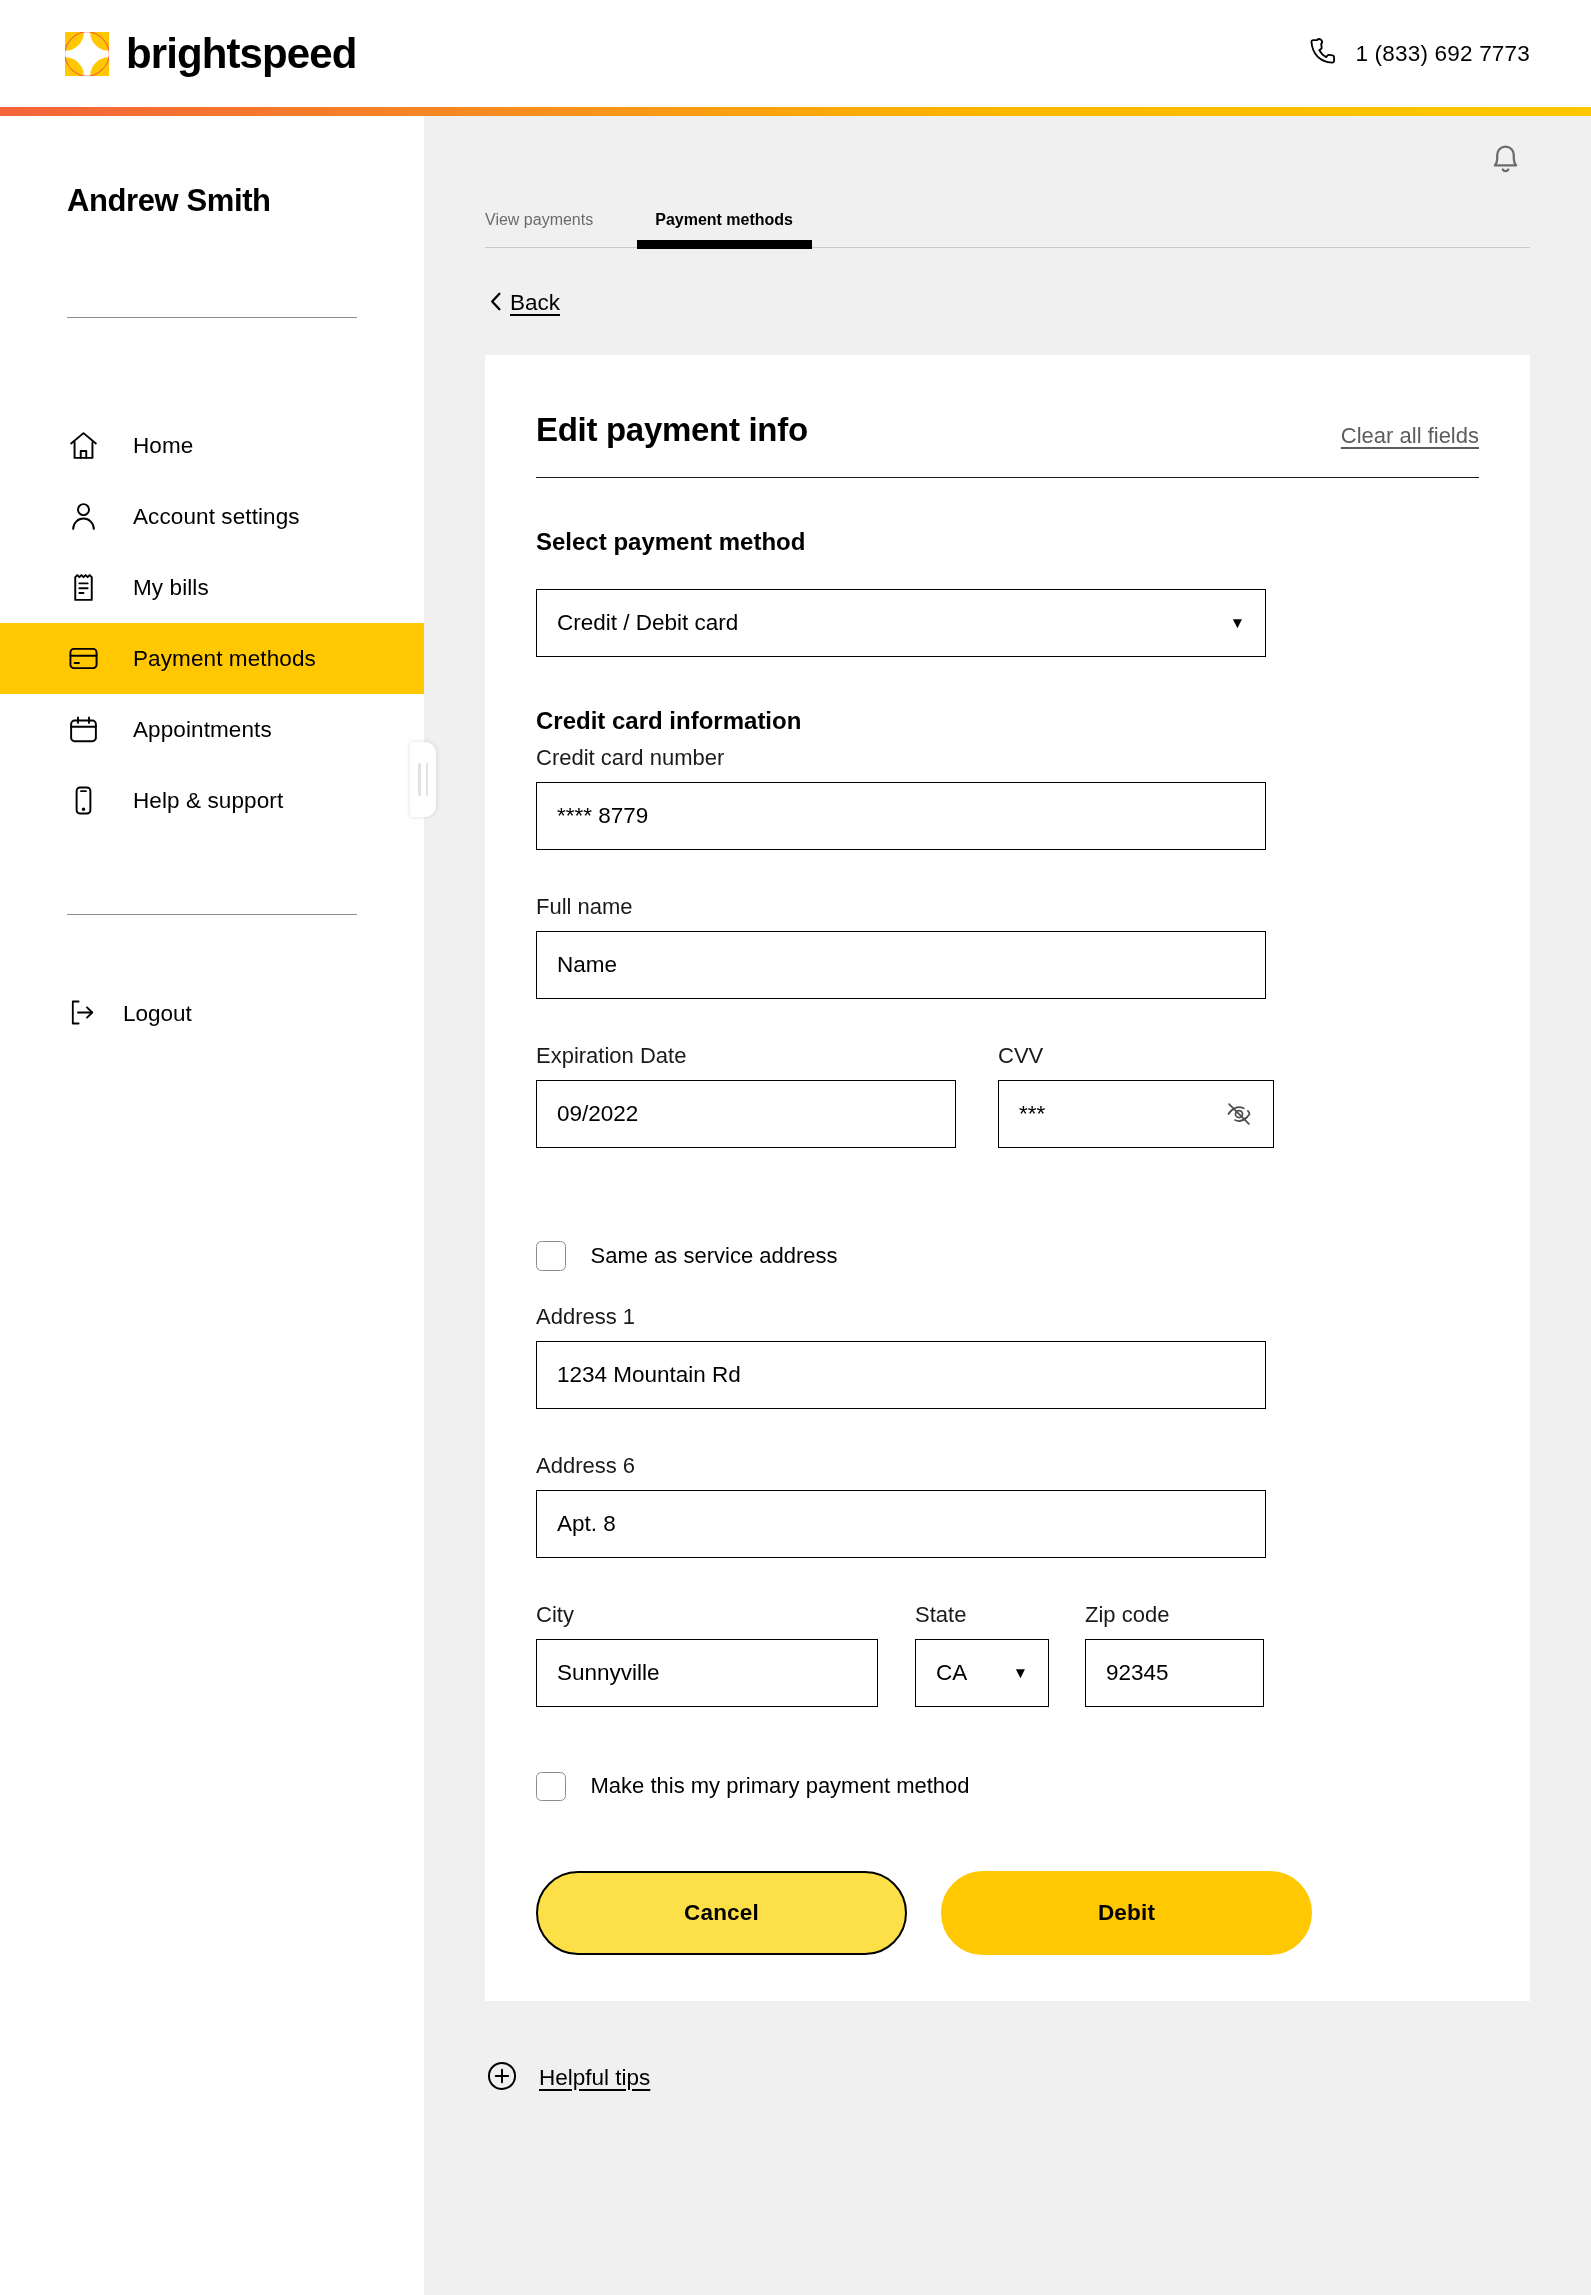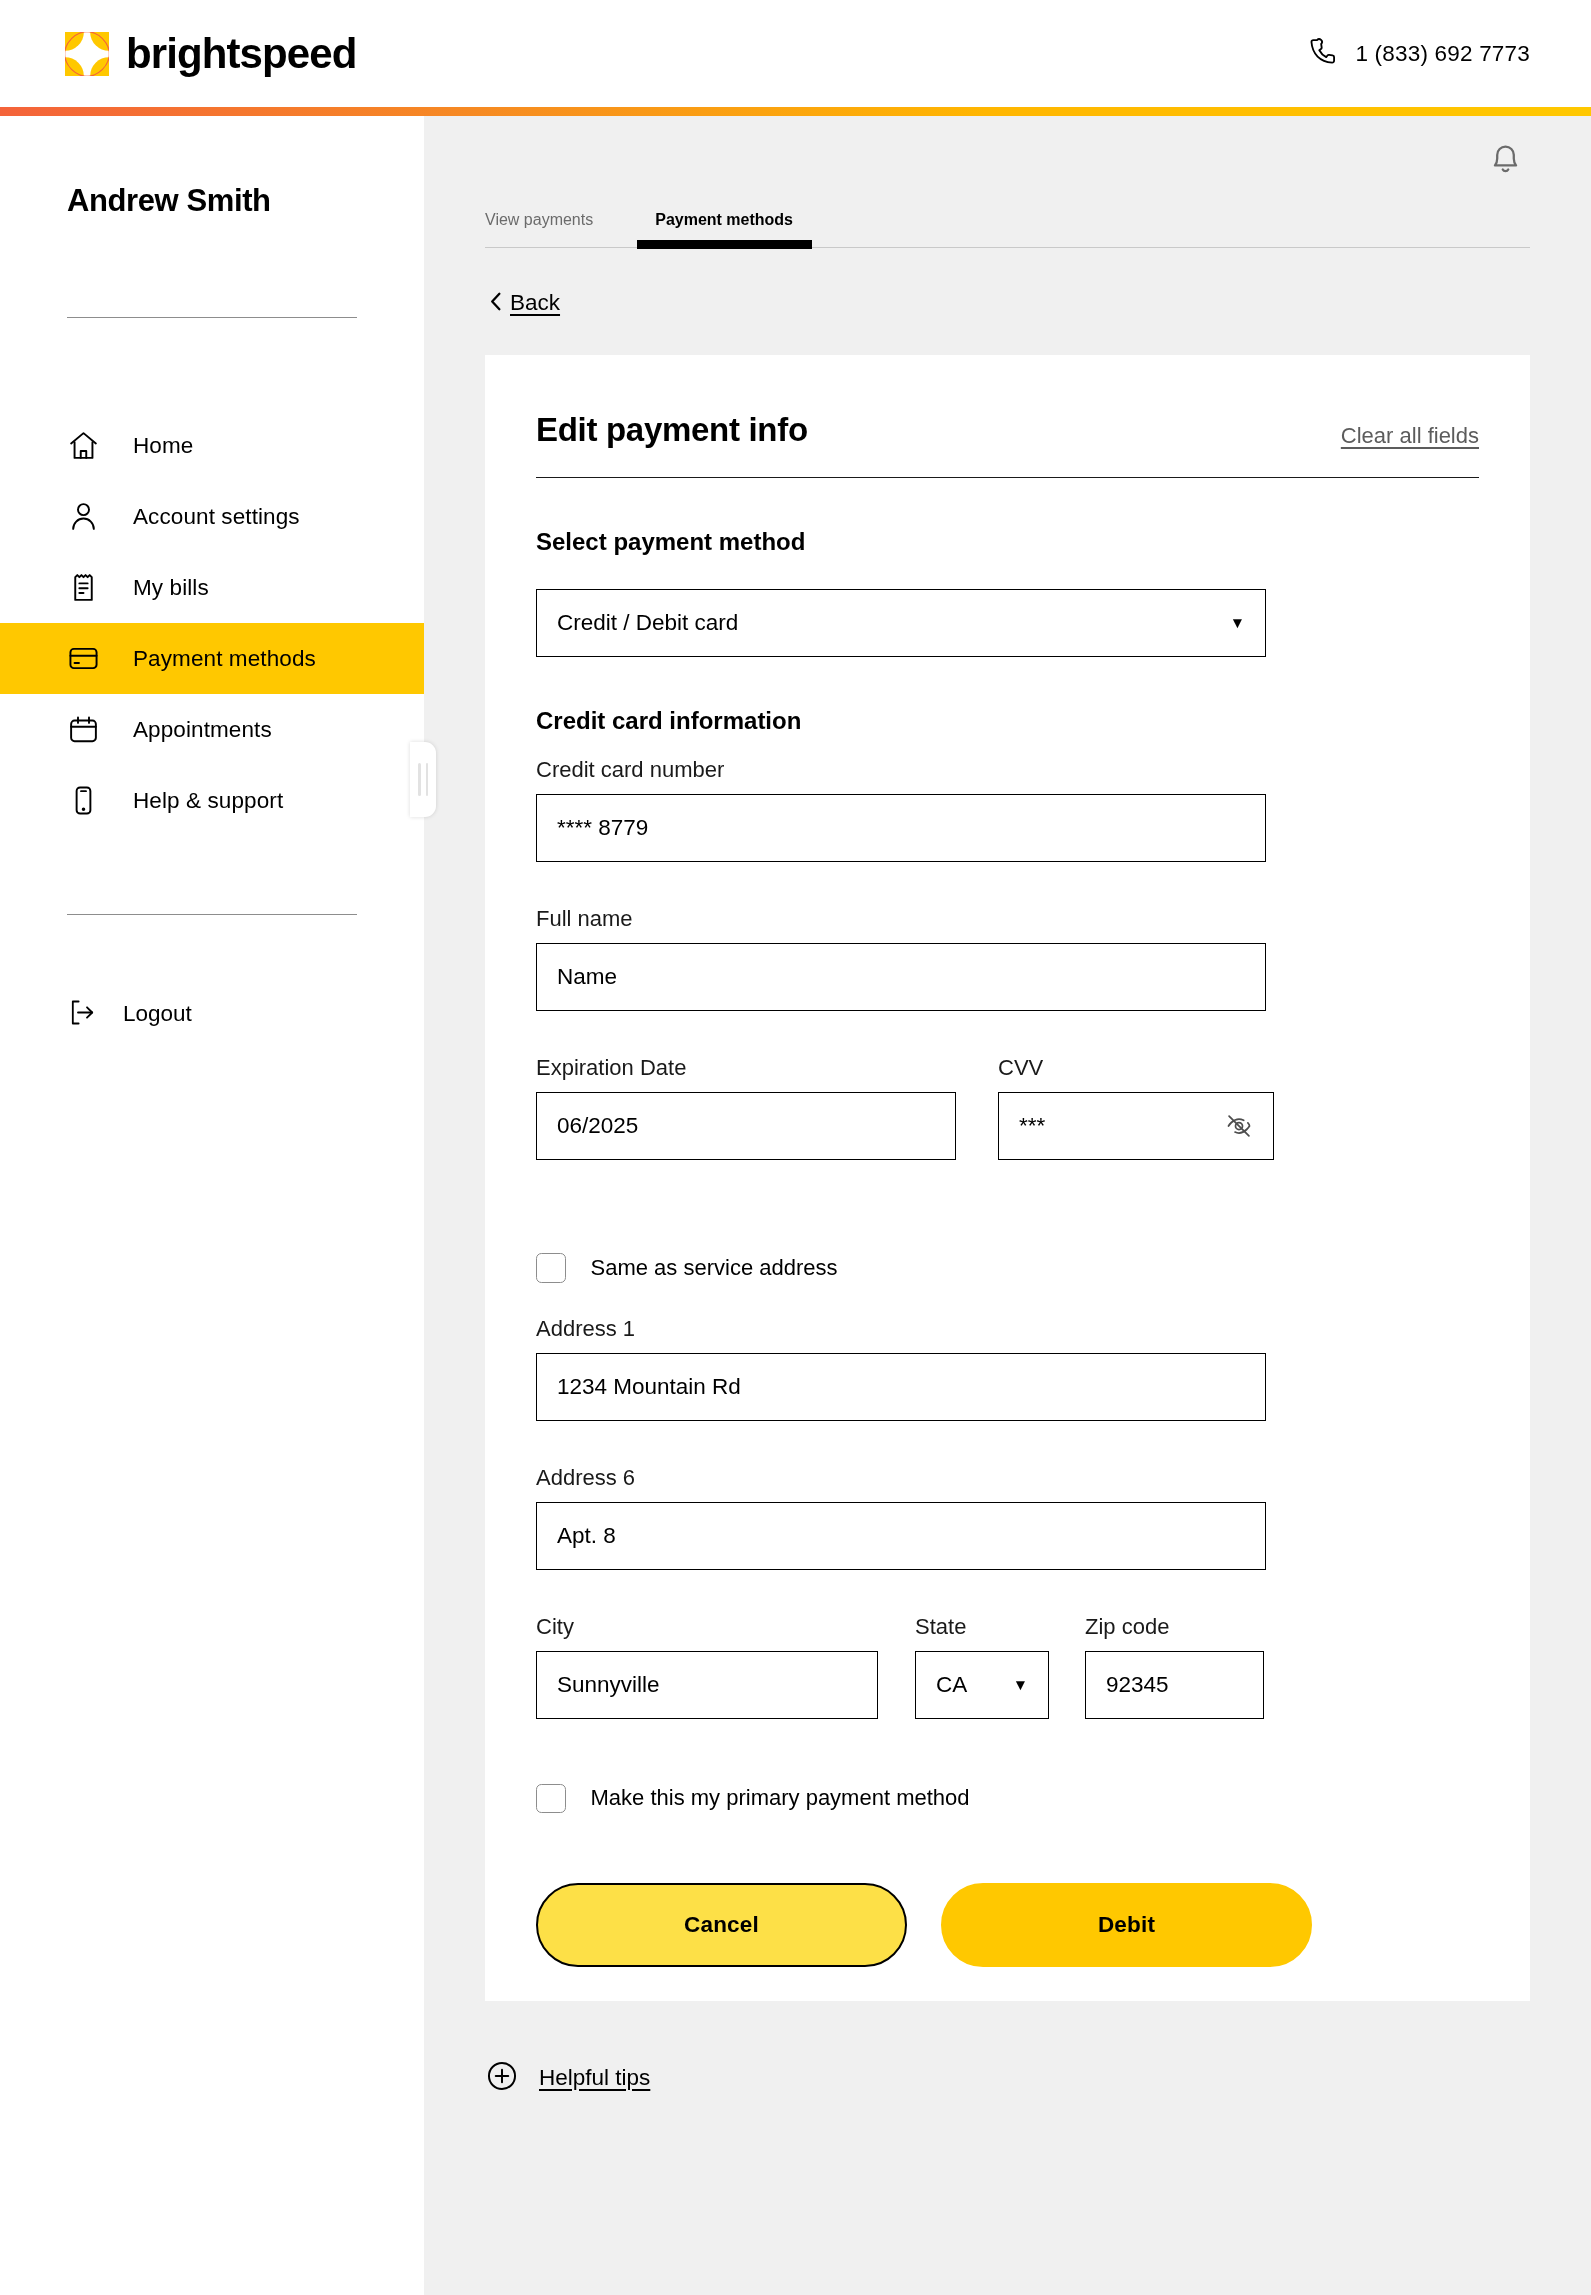--- a/index.html
+++ b/index.html
@@ -400,34 +400,34 @@
 
       <div class="section-title">Select payment method</div>
 
       <div class="inp sel w-main mt-42">
         <span>Credit / Debit card</span>
         <span class="caret">▼</span>
       </div>
 
       <div class="section-title">Credit card information</div>
 
-      <div style="margin-top:22px">
+      <div style="margin-top:10px">
         <div class="field-label">Credit card number</div>
         <div class="inp w-main">**** 8779</div>
       </div>
 
       <div class="mt-56">
         <div class="field-label">Full name</div>
         <div class="inp w-main">Name</div>
       </div>
 
       <div class="row mt-56">
         <div class="col-exp">
           <div class="field-label">Expiration Date</div>
-          <div class="inp">06/2025</div>
+          <div class="inp">09/2022</div>
         </div>
         <div class="col-cvv">
           <div class="field-label">CVV</div>
           <div class="inp">
             <span class="cvv-inner">
               <span>***</span>
               <span class="eye-off">
                 <svg viewBox="0 0 24 24" width="28" height="28" fill="none" stroke="#4d4d4d" stroke-width="1.5" stroke-linecap="round" stroke-linejoin="round">
                   <path d="M3 12s3.6-6 9-6c1.5 0 2.8.5 4 1.1"></path>
                   <path d="M19.6 9.3c.9.9 1.4 1.8 1.4 2.7 0 0-3.6 6-9 6-1.3 0-2.4-.3-3.4-.8"></path>

